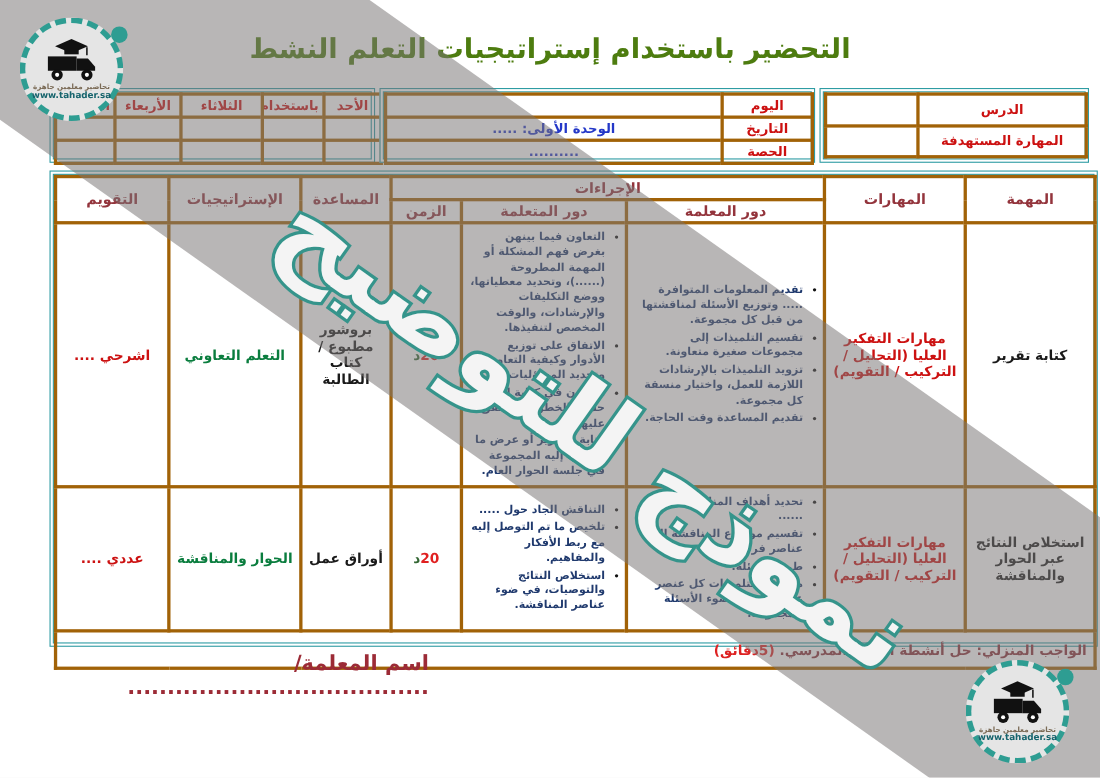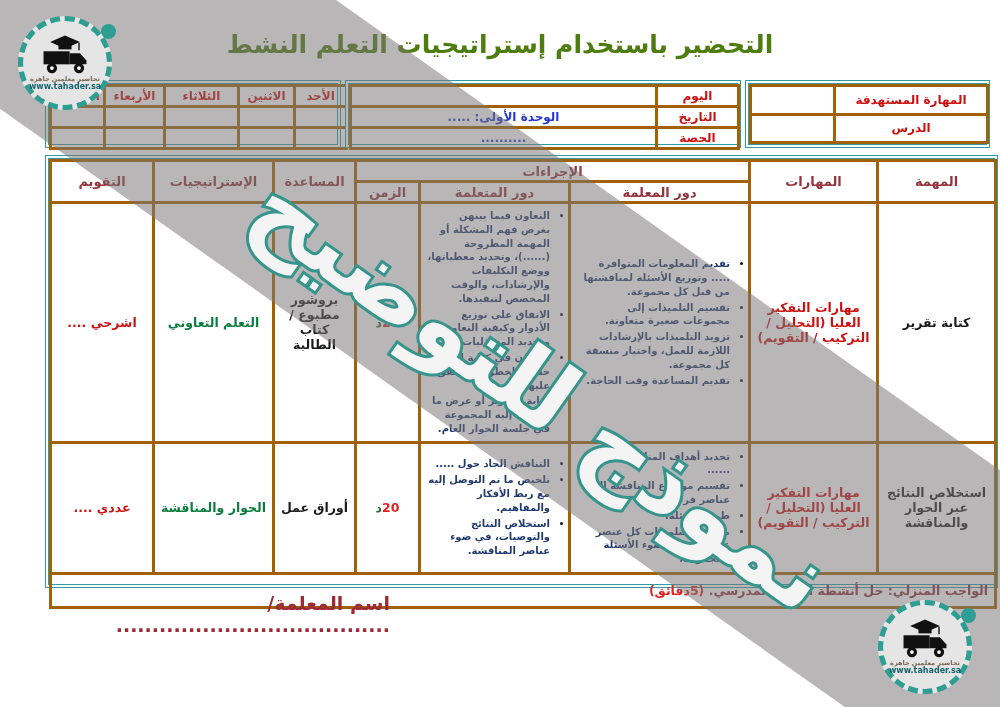--- a/index.html
+++ b/index.html
@@ -71,21 +71,21 @@
       <colgroup>
           <col style="width:52px">
           <col style="width:56px">
           <col style="width:74px">
           <col style="width:60px">
           <col style="width:54px">
         </colgroup>
       <tbody>
           <tr>
         <td class="day-head">الأحد</td>
-        <td class="day-head">الاثنين</td>
+        <td class="day-head">باستخدام</td>
         <td class="day-head">الثلاثاء</td>
         <td class="day-head">الأربعاء</td>
         <td class="day-head">الخميس</td>
       </tr>
       <tr>
         <td></td>
             <td></td>
             <td></td>
             <td></td>
             <td></td>
@@ -125,25 +125,25 @@
   </div>
 
   <div class="tbl-wrap top-tbl" style="left:745px;top:80px;width:245px;height:68px;">
     <table dir="rtl">
       <colgroup>
           <col style="width:153px">
           <col style="width:84px">
         </colgroup>
       <tbody>
       <tr>
+        <td class="lbl-red">الدرس</td>
+        <td></td>
+      </tr>
+      <tr>
         <td class="lbl-red">المهارة المستهدفة</td>
-        <td></td>
-      </tr>
-      <tr>
-        <td class="lbl-red">الدرس</td>
         <td></td>
       </tr>
     </tbody>
       </table>
   </div>
 
   <div class="tbl-wrap" style="left:45px;top:155px;width:953px;height:433px;">
     <table dir="rtl">
       <colgroup>
         <col style="width:118px">

